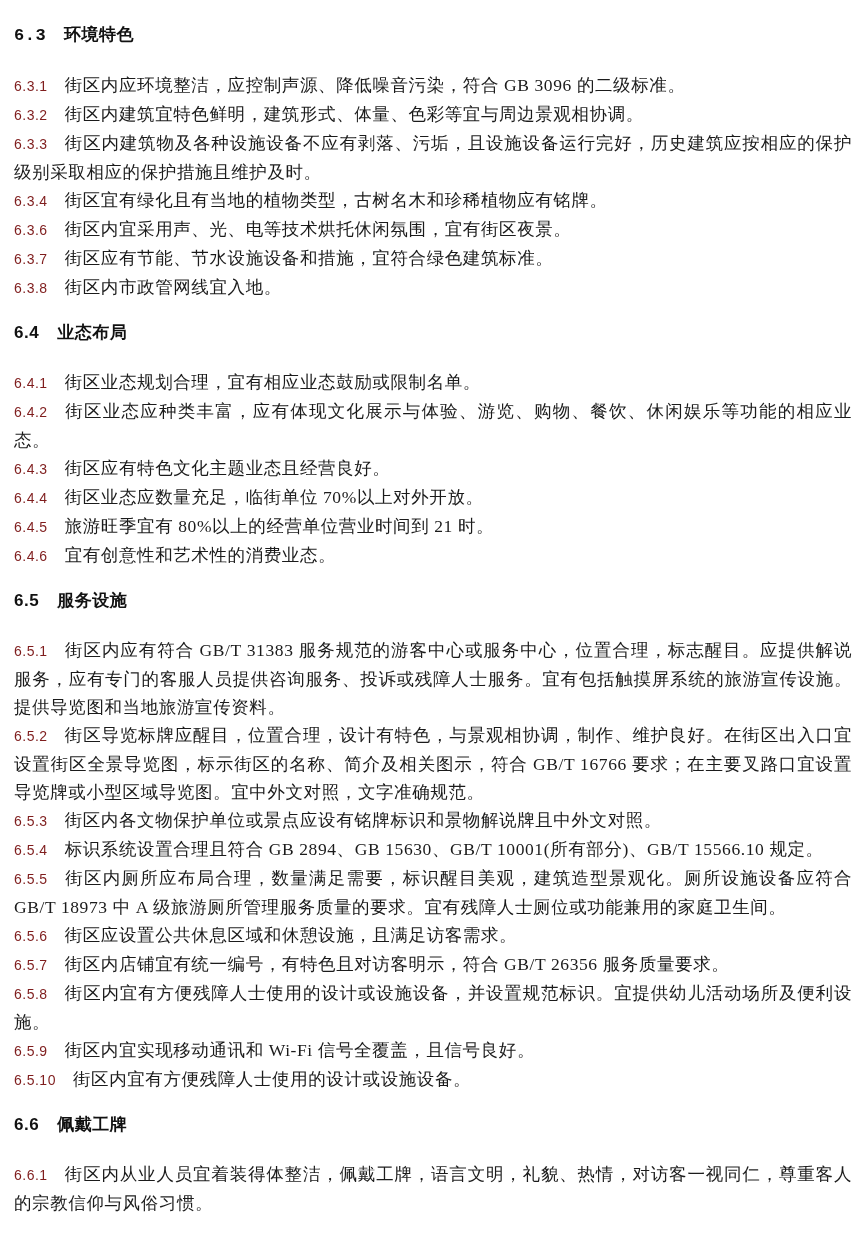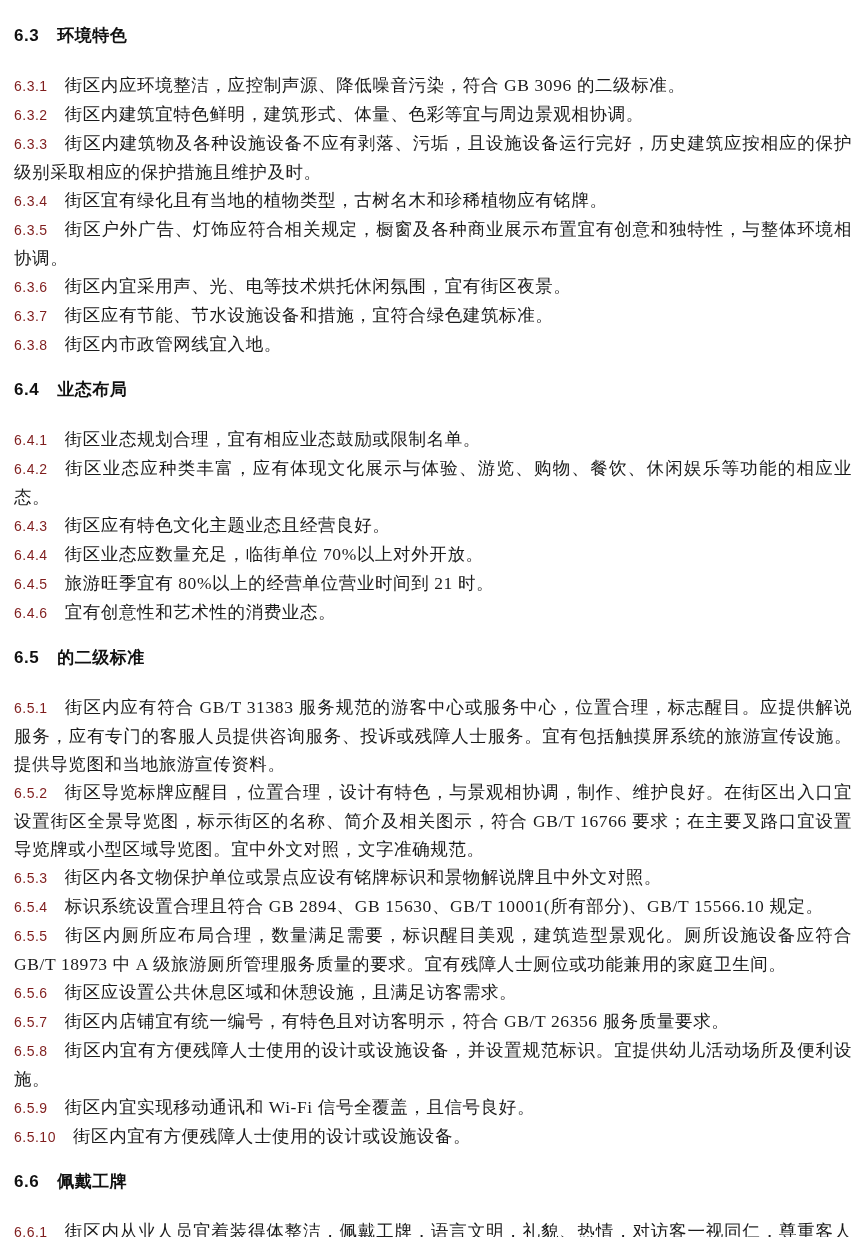--- a/index.html
+++ b/index.html
@@ -25,20 +25,21 @@
     font-family: "Liberation Sans", "DejaVu Sans", sans-serif;
     font-weight: 700;
     font-size: 17px;
     line-height: 28px;
     margin: 17px 0 21px 0;
     color: #111111;
     letter-spacing: 0.5px;
   }
   .sec-head:first-child {
     margin-top: 0;
+    font-family: Liberation Mono, monospace;
   }
   .sec-head .sec-num {
     padding-right: 18px;
     font-weight: 700;
   }
   .clause {
     margin: 0;
     font-size: 17.5px;
     line-height: 28px;
     text-align: justify;
@@ -56,32 +57,31 @@
 </style>
 </head>
 <body>
 
 <main class="page" id="doc-root">
     <h2 class="sec-head"><span class="sec-num">6.3</span><span class="sec-title">环境特色</span></h2>
     <p class="clause"><span class="clause-num">6.3.1</span><span class="clause-text">街区内应环境整洁，应控制声源、降低噪音污染，符合 GB 3096 的二级标准。</span></p>
     <p class="clause"><span class="clause-num">6.3.2</span><span class="clause-text">街区内建筑宜特色鲜明，建筑形式、体量、色彩等宜与周边景观相协调。</span></p>
     <p class="clause"><span class="clause-num">6.3.3</span><span class="clause-text">街区内建筑物及各种设施设备不应有剥落、污垢，且设施设备运行完好，历史建筑应按相应的保护级别采取相应的保护措施且维护及时。</span></p>
     <p class="clause"><span class="clause-num">6.3.4</span><span class="clause-text">街区宜有绿化且有当地的植物类型，古树名木和珍稀植物应有铭牌。</span></p>
-    <p class="clause"><span class="clause-num">6.3.5</span><span class="clause-text">街区户外广告、灯饰应符合相关规定，橱窗及各种商业展示布置宜有创意和独特性，与整体环境相协调。</span></p>
     <p class="clause"><span class="clause-num">6.3.6</span><span class="clause-text">街区内宜采用声、光、电等技术烘托休闲氛围，宜有街区夜景。</span></p>
     <p class="clause"><span class="clause-num">6.3.7</span><span class="clause-text">街区应有节能、节水设施设备和措施，宜符合绿色建筑标准。</span></p>
     <p class="clause"><span class="clause-num">6.3.8</span><span class="clause-text">街区内市政管网线宜入地。</span></p>
     <h2 class="sec-head"><span class="sec-num">6.4</span><span class="sec-title">业态布局</span></h2>
     <p class="clause"><span class="clause-num">6.4.1</span><span class="clause-text">街区业态规划合理，宜有相应业态鼓励或限制名单。</span></p>
     <p class="clause"><span class="clause-num">6.4.2</span><span class="clause-text">街区业态应种类丰富，应有体现文化展示与体验、游览、购物、餐饮、休闲娱乐等功能的相应业态。</span></p>
     <p class="clause"><span class="clause-num">6.4.3</span><span class="clause-text">街区应有特色文化主题业态且经营良好。</span></p>
     <p class="clause"><span class="clause-num">6.4.4</span><span class="clause-text">街区业态应数量充足，临街单位 70%以上对外开放。</span></p>
     <p class="clause"><span class="clause-num">6.4.5</span><span class="clause-text">旅游旺季宜有 80%以上的经营单位营业时间到 21 时。</span></p>
     <p class="clause"><span class="clause-num">6.4.6</span><span class="clause-text">宜有创意性和艺术性的消费业态。</span></p>
-    <h2 class="sec-head"><span class="sec-num">6.5</span><span class="sec-title">的二级标准</span></h2>
+    <h2 class="sec-head"><span class="sec-num">6.5</span><span class="sec-title">服务设施</span></h2>
     <p class="clause"><span class="clause-num">6.5.1</span><span class="clause-text">街区内应有符合 GB/T 31383 服务规范的游客中心或服务中心，位置合理，标志醒目。应提供解说服务，应有专门的客服人员提供咨询服务、投诉或残障人士服务。宜有包括触摸屏系统的旅游宣传设施。提供导览图和当地旅游宣传资料。</span></p>
     <p class="clause"><span class="clause-num">6.5.2</span><span class="clause-text">街区导览标牌应醒目，位置合理，设计有特色，与景观相协调，制作、维护良好。在街区出入口宜设置街区全景导览图，标示街区的名称、简介及相关图示，符合 GB/T 16766 要求；在主要叉路口宜设置导览牌或小型区域导览图。宜中外文对照，文字准确规范。</span></p>
     <p class="clause"><span class="clause-num">6.5.3</span><span class="clause-text">街区内各文物保护单位或景点应设有铭牌标识和景物解说牌且中外文对照。</span></p>
     <p class="clause"><span class="clause-num">6.5.4</span><span class="clause-text">标识系统设置合理且符合 GB 2894、GB 15630、GB/T 10001(所有部分)、GB/T 15566.10 规定。</span></p>
     <p class="clause"><span class="clause-num">6.5.5</span><span class="clause-text">街区内厕所应布局合理，数量满足需要，标识醒目美观，建筑造型景观化。厕所设施设备应符合 GB/T 18973 中 A 级旅游厕所管理服务质量的要求。宜有残障人士厕位或功能兼用的家庭卫生间。</span></p>
     <p class="clause"><span class="clause-num">6.5.6</span><span class="clause-text">街区应设置公共休息区域和休憩设施，且满足访客需求。</span></p>
     <p class="clause"><span class="clause-num">6.5.7</span><span class="clause-text">街区内店铺宜有统一编号，有特色且对访客明示，符合 GB/T 26356 服务质量要求。</span></p>
     <p class="clause"><span class="clause-num">6.5.8</span><span class="clause-text">街区内宜有方便残障人士使用的设计或设施设备，并设置规范标识。宜提供幼儿活动场所及便利设施。</span></p>
     <p class="clause"><span class="clause-num">6.5.9</span><span class="clause-text">街区内宜实现移动通讯和 Wi-Fi 信号全覆盖，且信号良好。</span></p>
     <p class="clause"><span class="clause-num">6.5.10</span><span class="clause-text">街区内宜有方便残障人士使用的设计或设施设备。</span></p>

